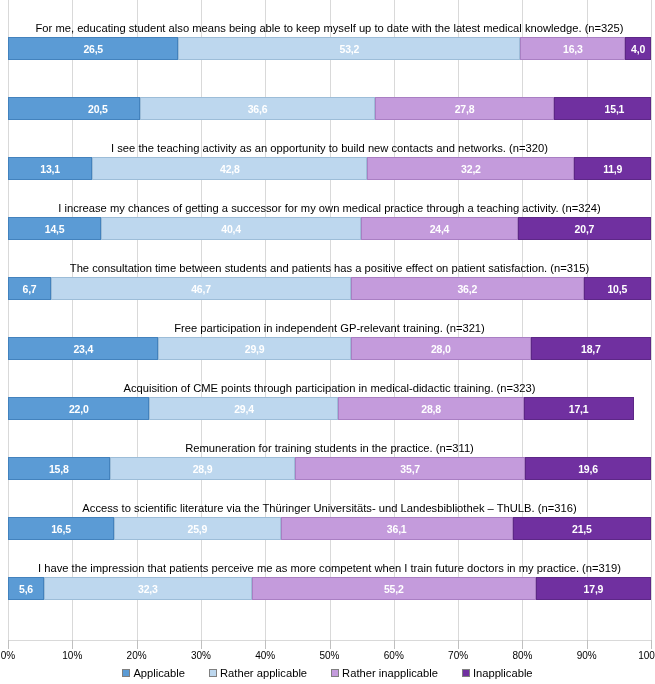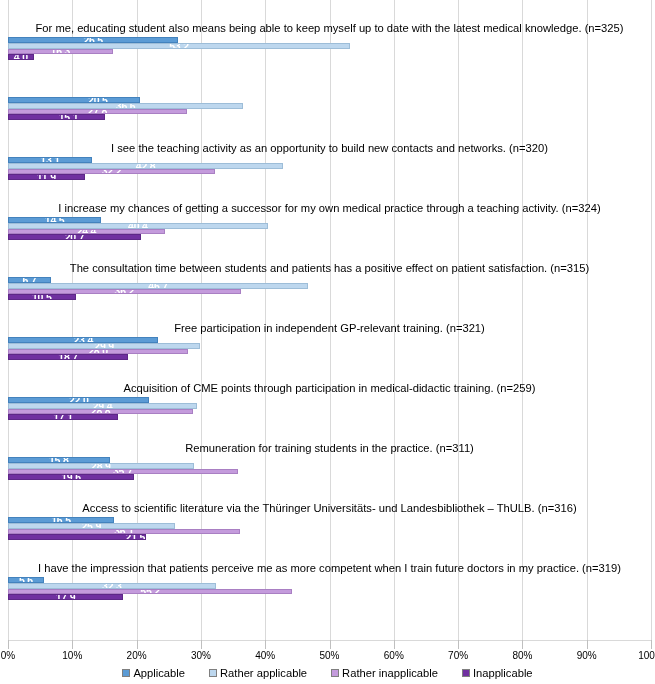--- a/index.html
+++ b/index.html
@@ -65,21 +65,20 @@
     color: #000000;
     white-space: nowrap;
   }
   .bar {
     position: absolute;
     left: 0;
     right: 0;
     bottom: 0px;
     height: 23px;
     display: flex;
-    flex-direction: column;
   }
   .seg {
     position: relative;
     height: 23px;
     box-sizing: border-box;
     border: 1px solid #8ea9c4;
     display: flex;
     align-items: center;
     justify-content: center;
     overflow: hidden;
@@ -281,21 +280,21 @@
             </div>
             <div class="seg s2" title="Rather inapplicable: 28,0" style="width: 28%;">
               <span>28,0</span>
             </div>
             <div class="seg s3" title="Inapplicable: 18,7" style="width: 18.7%;">
               <span>18,7</span>
             </div>
           </div>
         </div>
         <div class="row" style="top: 360px;">
-          <div class="row-title">Acquisition of CME points through participation in medical-didactic training. (n=259)</div>
+          <div class="row-title">Acquisition of CME points through participation in medical-didactic training. (n=323)</div>
           <div class="bar">
             <div class="seg s0" title="Applicable: 22,0" style="width: 22%;">
               <span>22,0</span>
             </div>
             <div class="seg s1" title="Rather applicable: 29,4" style="width: 29.4%;">
               <span>29,4</span>
             </div>
             <div class="seg s2" title="Rather inapplicable: 28,8" style="width: 28.8%;">
               <span>28,8</span>
             </div>
@@ -326,21 +325,21 @@
           <div class="bar">
             <div class="seg s0" title="Applicable: 16,5" style="width: 16.5%;">
               <span>16,5</span>
             </div>
             <div class="seg s1" title="Rather applicable: 25,9" style="width: 25.9%;">
               <span>25,9</span>
             </div>
             <div class="seg s2" title="Rather inapplicable: 36,1" style="width: 36.1%;">
               <span>36,1</span>
             </div>
-            <div class="seg s3" title="Inapplicable: 21,5" style="width: 21.5%; justify-content: flex-end;">
+            <div class="seg s3" title="Inapplicable: 21,5" style="width: 21.5%;">
               <span>21,5</span>
             </div>
           </div>
         </div>
         <div class="row" style="top: 540px;">
           <div class="row-title">I have the impression that patients perceive me as more competent when I train future doctors in my practice. (n=319)</div>
           <div class="bar">
             <div class="seg s0" title="Applicable: 5,6" style="width: 5.6%;">
               <span>5,6</span>
             </div>

